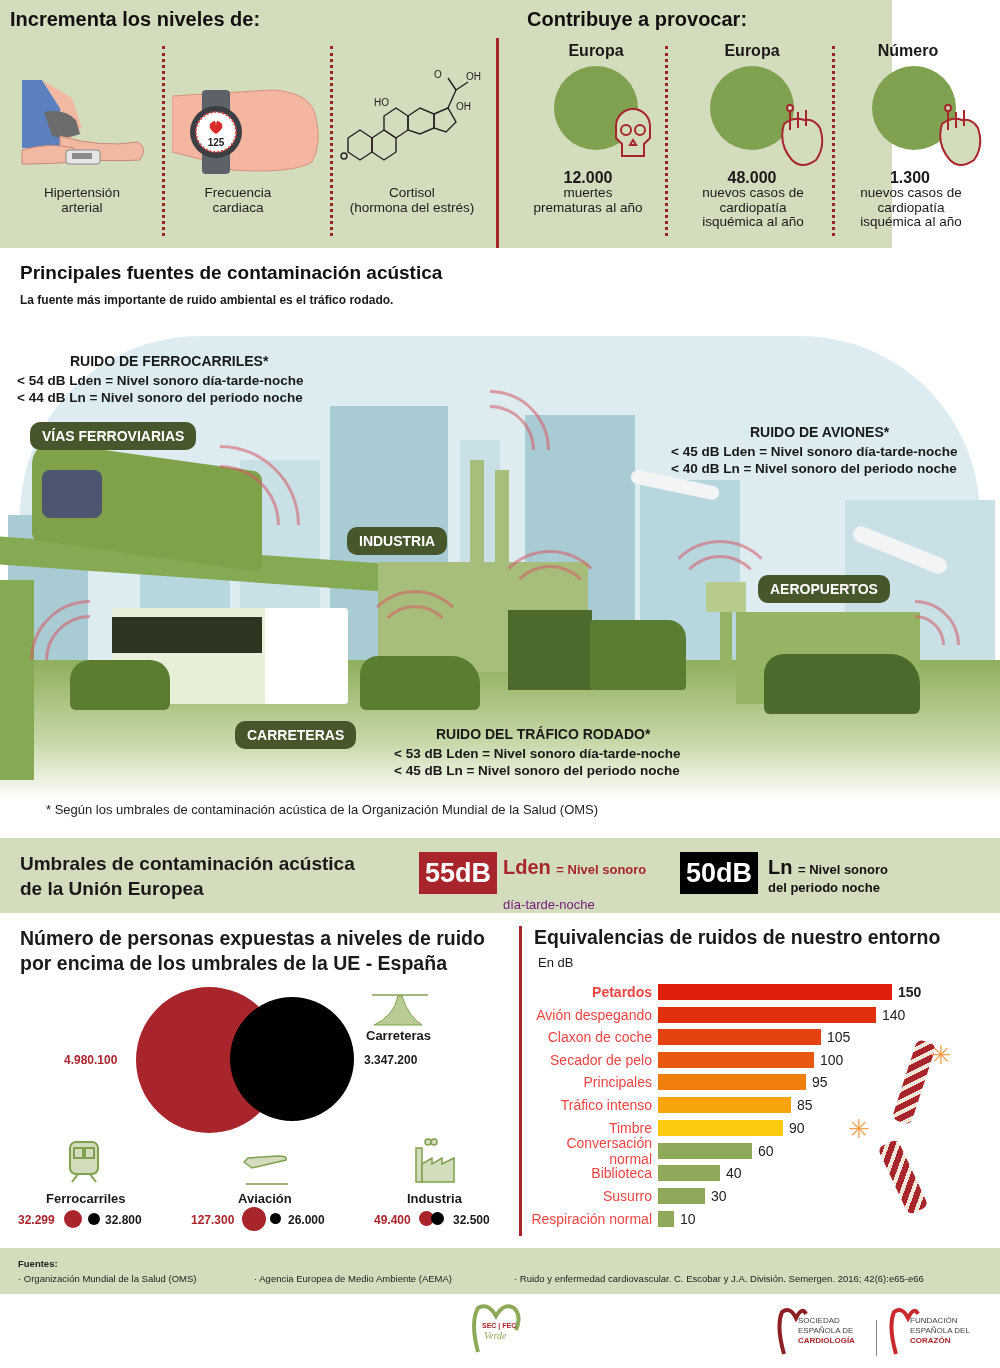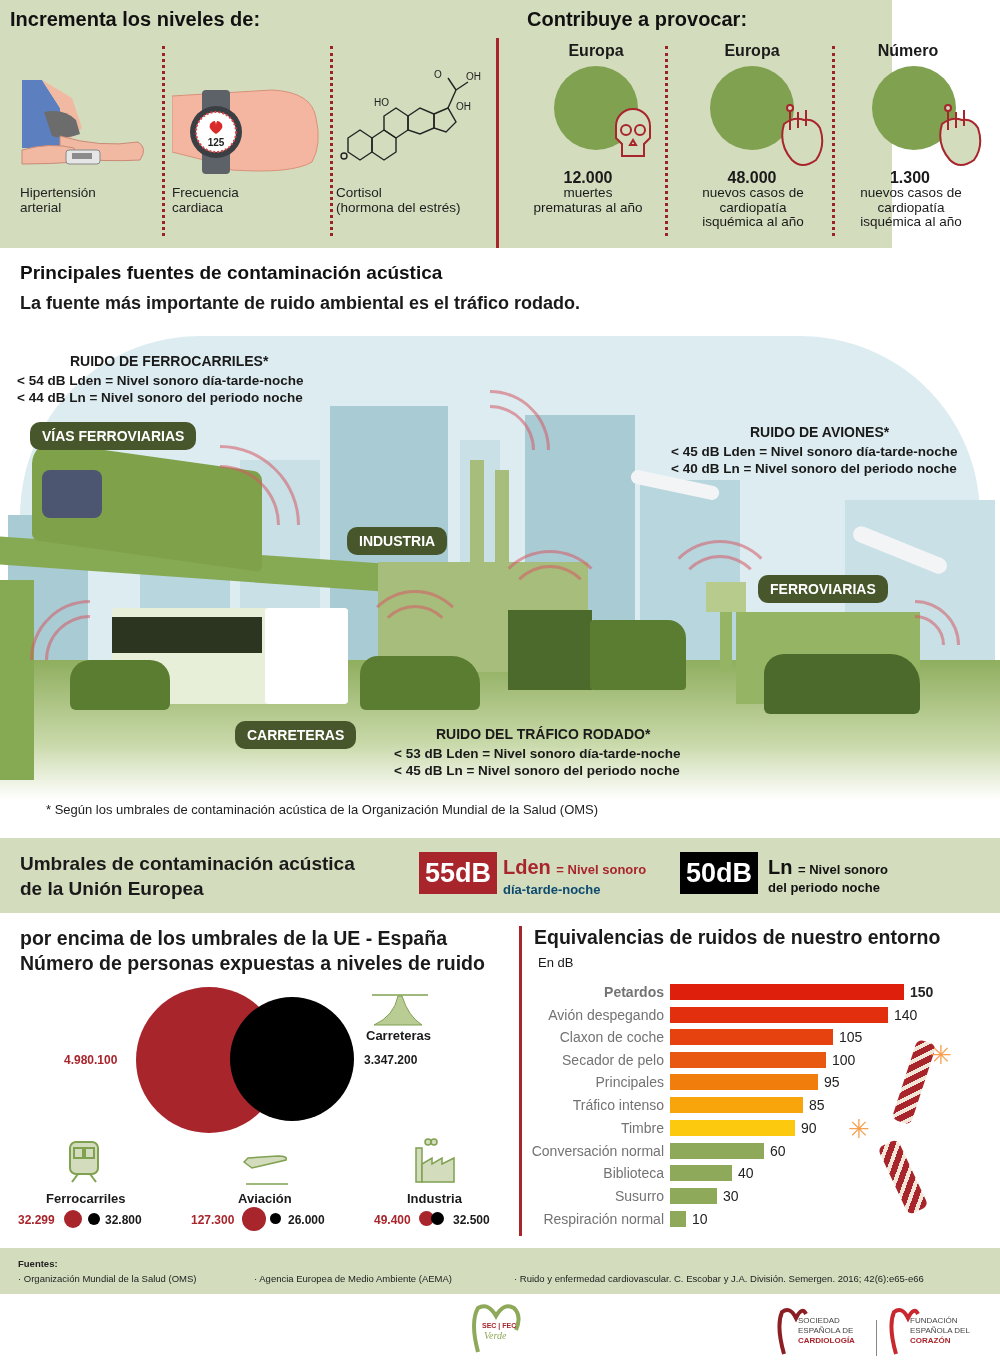--- a/index.html
+++ b/index.html
@@ -2,32 +2,32 @@
 <html><head>
 <meta charset="utf-8">
 <style>
 *{box-sizing:border-box;margin:0;padding:0}
 body{width:1000px;height:1368px;background:#fff;font-family:"Liberation Sans",sans-serif;color:#1a1a1a;position:relative;overflow:hidden}
 .abs{position:absolute}
 .top{left:0;top:0;width:892px;height:248px;background:#d3dcbd}
 .h1{font-weight:bold;font-size:20px;color:#111}
 .vdot{position:absolute;width:0;border-left:3px dotted #9b2326}
 .vsolid{position:absolute;width:3px;background:#a8252c}
-.caption{position:absolute;font-size:13.5px;line-height:15px;color:#222}
+.caption{position:absolute;text-align:center;font-size:13.5px;line-height:15px;color:#222}
 .stat-title{position:absolute;text-align:center;font-weight:bold;font-size:16px}
 .stat-num{position:absolute;text-align:center;font-weight:bold;font-size:16px}
 .stat-txt{position:absolute;text-align:center;font-size:13.5px;line-height:14.5px}
 .globe{position:absolute;width:84px;height:84px;border-radius:50%;background:#7fa150}
 .label-pill{position:absolute;background:#48562c;color:#fff;font-weight:bold;font-size:14px;border-radius:10px;padding:6px 12px;white-space:nowrap}
 .noise-title{position:absolute;font-weight:bold;font-size:14px;text-align:center;white-space:nowrap}
 .noise-line{position:absolute;font-weight:bold;font-size:13.5px;white-space:nowrap}
 .wave{position:absolute;border:3px solid rgba(214,90,100,.55);border-radius:50%;border-bottom-color:transparent;border-left-color:transparent;border-right-color:transparent}
 .eu{left:0;top:838px;width:1000px;height:75px;background:#d3dcbd}
 .bar-row{position:absolute;left:520px;height:20px;display:flex;align-items:center}
-.bar-label{width:150px;text-align:right;font-size:14px;padding-right:6px;color:#737373}
+.bar-label{width:138px;text-align:right;font-size:14px;padding-right:6px;color:#ef4444}
 .bar{height:16px}
 .bar-val{font-size:14px;padding-left:6px;color:#222}
 .src{left:0;top:1248px;width:1000px;height:46px;background:#d3dcbd;font-size:9.5px;color:#222}
 </style>
 </head>
 <body>
 
 <div class="abs top">
   <div class="abs h1" style="left:10px;top:8px">Incrementa los niveles de:</div>
   <div class="abs h1" style="left:527px;top:8px">Contribuye a provocar:</div>
@@ -138,21 +138,21 @@
   </div>
   <div class="stat-num" style="left:852px;top:169px;width:116px">1.300</div>
   <div class="stat-txt" style="left:838px;top:186px;width:146px">
     <div>nuevos casos de</div>
       <div>cardiopatía</div>
       <div>isquémica al año</div>
   </div>
 </div>
 
 <div class="abs h1" style="left:20px;top:262px;font-size:19px">Principales fuentes de contaminación acústica</div>
-<div class="abs" style="left:20px;top:293px;font-weight:bold;font-size:18px">La fuente más importante de ruido ambiental es el tráfico rodado.</div>
+<div class="abs" style="left:20px;top:293px;font-weight:bold;font-size:12px">La fuente más importante de ruido ambiental es el tráfico rodado.</div>
 
 <div class="abs" style="left:0;top:330px;width:1000px;height:470px;overflow:hidden">
   <div class="abs" style="left:20px;top:6px;width:960px;height:380px;border-radius:180px;background:#dcecf0"></div>
 
   <div class="abs" style="left:8px;top:185px;width:80px;height:200px;background:#a9cbd3"></div>
   <div class="abs" style="left:140px;top:155px;width:90px;height:220px;background:#b8d6de"></div>
   <div class="abs" style="left:240px;top:130px;width:80px;height:240px;background:#c8e0e6"></div>
   <div class="abs" style="left:330px;top:76px;width:118px;height:300px;background:#a9cbd3"></div>
   <div class="abs" style="left:460px;top:110px;width:40px;height:260px;background:#c8e0e6"></div>
   <div class="abs" style="left:525px;top:85px;width:110px;height:290px;background:#a9cbd3"></div>
@@ -212,41 +212,41 @@
 <div class="noise-title" style="left:750px;top:424px">RUIDO DE AVIONES*</div>
 <div class="noise-line" style="left:671px;top:444px">&lt; 45 dB Lden = Nivel sonoro día-tarde-noche</div>
 <div class="noise-line" style="left:671px;top:461px">&lt; 40 dB Ln = Nivel sonoro del periodo noche</div>
 
 <div class="noise-title" style="left:436px;top:726px">RUIDO DEL TRÁFICO RODADO*</div>
 <div class="noise-line" style="left:394px;top:746px">&lt; 53 dB Lden = Nivel sonoro día-tarde-noche</div>
 <div class="noise-line" style="left:394px;top:763px">&lt; 45 dB Ln = Nivel sonoro del periodo noche</div>
 
 <div class="label-pill" style="left:30px;top:422px">VÍAS FERROVIARIAS</div>
 <div class="label-pill" style="left:347px;top:527px">INDUSTRIA</div>
-<div class="label-pill" style="left:758px;top:575px">FERROVIARIAS</div>
+<div class="label-pill" style="left:758px;top:575px">AEROPUERTOS</div>
 <div class="label-pill" style="left:235px;top:721px">CARRETERAS</div>
 
 <div class="abs" style="left:46px;top:802px;font-size:13px;color:#222">* Según los umbrales de contaminación acústica de la Organización Mundial de la Salud (OMS)</div>
 
 <div class="abs eu">
   <div class="abs" style="left:20px;top:13px;font-weight:bold;font-size:19px;line-height:25px">
     <div>Umbrales de contaminación acústica</div>
       <div>de la Unión Europea</div>
   </div>
   <div class="abs" style="left:419px;top:14px;width:78px;height:42px;background:#a8252c;color:#fff;font-weight:bold;font-size:27px;text-align:center;line-height:42px">55dB</div>
   <div class="abs" style="left:503px;top:18px;color:#a8252c;font-weight:bold;font-size:20px"><span>Lden</span> <span style="font-size:13px">= Nivel sonoro</span></div>
-  <div class="abs" style="left:503px;top:44px;color:#0c4a6e;font-weight:bold;font-size:13px">día-tarde-noche</div>
+  <div class="abs" style="left:503px;top:59px;color:#701a75;font-weight:normal;font-size:13px">día-tarde-noche</div>
   <div class="abs" style="left:680px;top:14px;width:78px;height:42px;background:#000;color:#fff;font-weight:bold;font-size:27px;text-align:center;line-height:42px">50dB</div>
   <div class="abs" style="left:768px;top:18px;color:#111;font-weight:bold;font-size:20px"><span>Ln</span> <span style="font-size:13px">= Nivel sonoro</span></div>
   <div class="abs" style="left:768px;top:42px;color:#111;font-weight:bold;font-size:13px">del periodo noche</div>
 </div>
 
 <div class="abs" style="left:20px;top:926px;font-weight:bold;font-size:19.5px;line-height:25px">
-  <div>por encima de los umbrales de la UE - España</div>
-    <div>Número de personas expuestas a niveles de ruido</div>
+  <div>Número de personas expuestas a niveles de ruido</div>
+    <div>por encima de los umbrales de la UE - España</div>
 </div>
 <div class="abs" style="left:136px;top:987px;width:146px;height:146px;border-radius:50%;background:#a8252c"></div>
 <div class="abs" style="left:230px;top:997px;width:124px;height:124px;border-radius:50%;background:#000"></div>
 <div class="abs" style="left:64px;top:1053px;color:#a8252c;font-weight:bold;font-size:12px">4.980.100</div>
 <div class="abs" style="left:364px;top:1053px;font-weight:bold;font-size:12px">3.347.200</div>
 <div class="abs" style="left:372px;top:994px;width:56px;height:32px">
   <svg width="56" height="32" viewBox="0 0 56 32">
       <line x1="0" y1="1" x2="56" y2="1" stroke="#7fa150" stroke-width="1.5"></line>
       <path d="M2 31 Q22 22 26 2 L30 2 Q36 22 50 31Z" fill="#b9cc94" stroke="#7fa150"></path>
     </svg>

